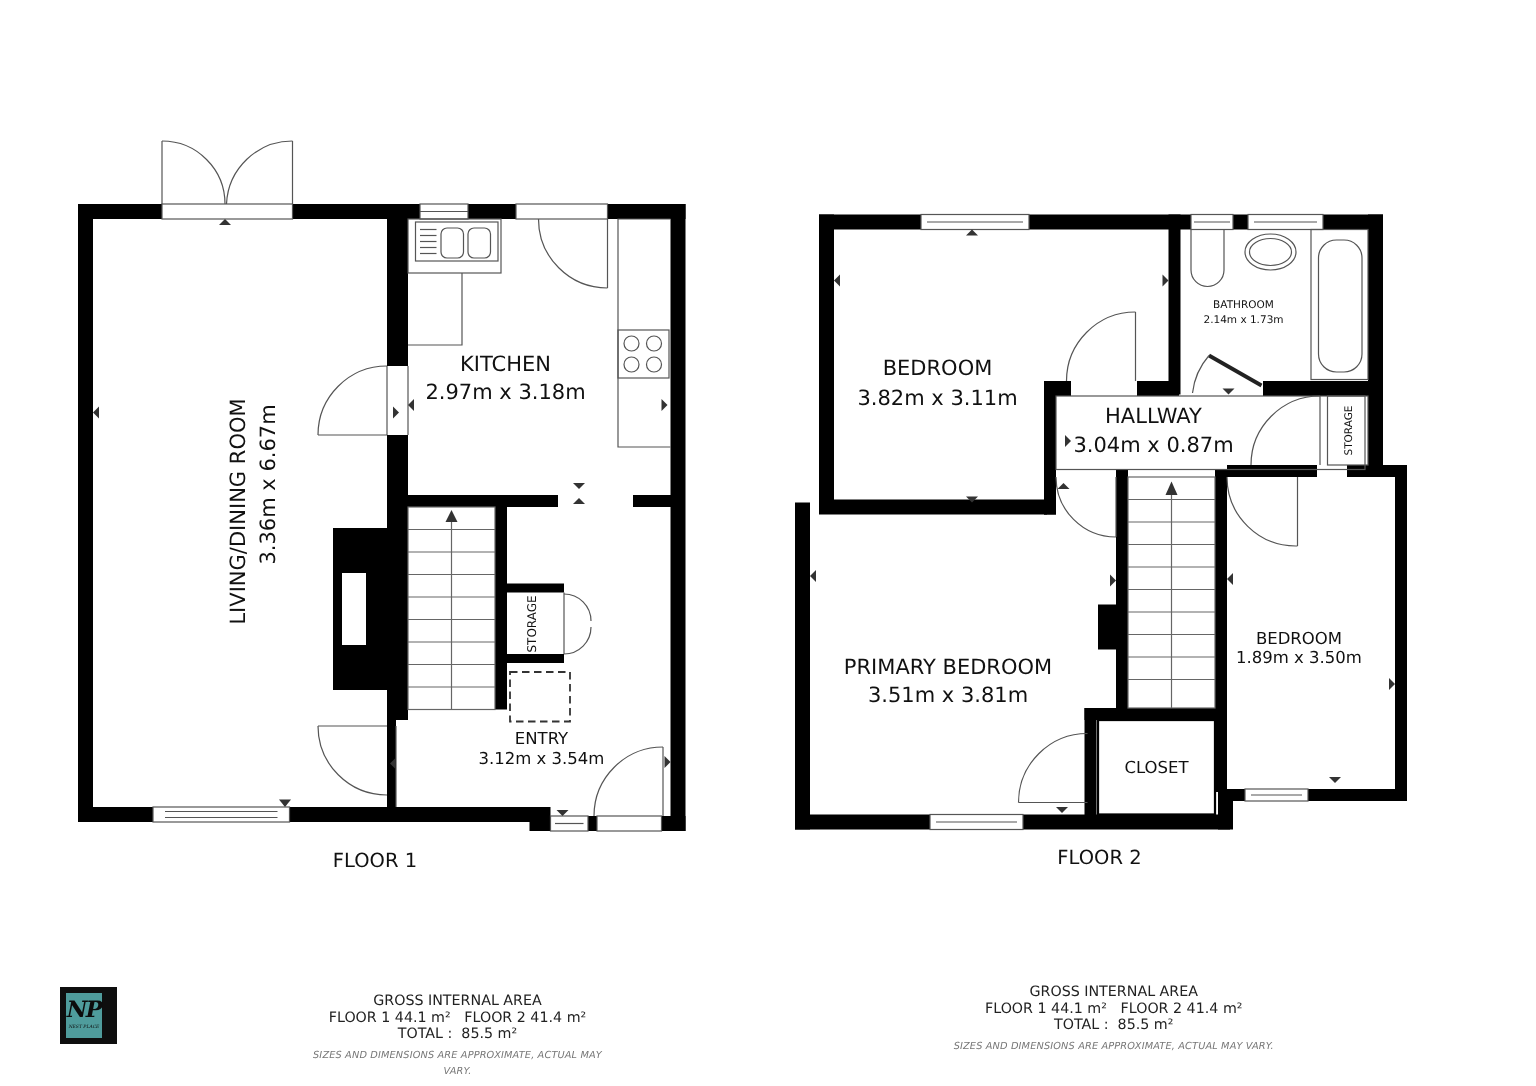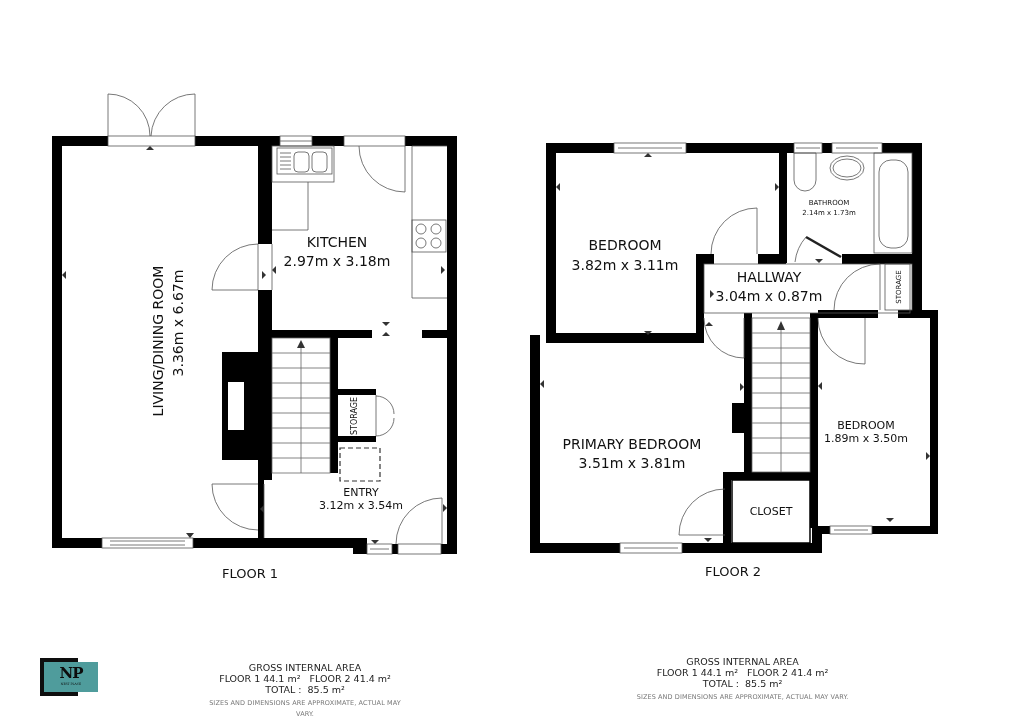--- a/index.html
+++ b/index.html
@@ -1,22 +1,22 @@
 <!DOCTYPE html>
 <html><head>
 <meta charset="utf-8">
 <style>
   html,body{margin:0;padding:0;background:#fff;}
   body{width:1024px;height:724px;position:relative;overflow:hidden;font-family:"DejaVu Sans","Liberation Sans",sans-serif;color:#111;}
   #plan{position:absolute;left:0;top:0;width:1024px;height:724px;}
   .lbl{font-family:"DejaVu Sans",sans-serif;fill:#111;}
   .area{position:absolute;text-align:center;font-size:9.5px;line-height:11px;color:#222;}
-  .area .note{font-size:6.5px;color:#777;margin-top:3px;letter-spacing:0.1px;}
+  .area .note{font-size:6.5px;color:#777;margin-top:3px;letter-spacing:0.1px;font-style:italic;}
   .logo{position:absolute;left:40px;top:658px;width:38px;height:38px;background:#0e0e0e;}
-  .logo .inner{position:absolute;left:4px;top:4px;width:54px;height:30px;background:#4f9c9c;text-align:center;}
+  .logo .inner{position:absolute;left:4px;top:4px;width:24px;height:30px;background:#4f9c9c;text-align:center;font-style:italic;}
   .logo .np{font-family:"DejaVu Serif",serif;font-weight:bold;font-size:15px;line-height:17px;color:#0c0c0c;letter-spacing:-1px;padding-top:3px;}
   .logo .nm{font-family:"DejaVu Serif",serif;font-size:3px;color:#0c0c0c;line-height:4px;}
 </style>
 </head>
 <body>
 
 <svg id="plan" viewBox="0 0 1024 724" xmlns="http://www.w3.org/2000/svg">
   <defs>
     <marker id="tri" viewBox="0 0 6 6" refX="3" refY="3" markerWidth="5" markerHeight="5">
         <path d="M0,0 L6,3 L0,6z" fill="#333"></path>

